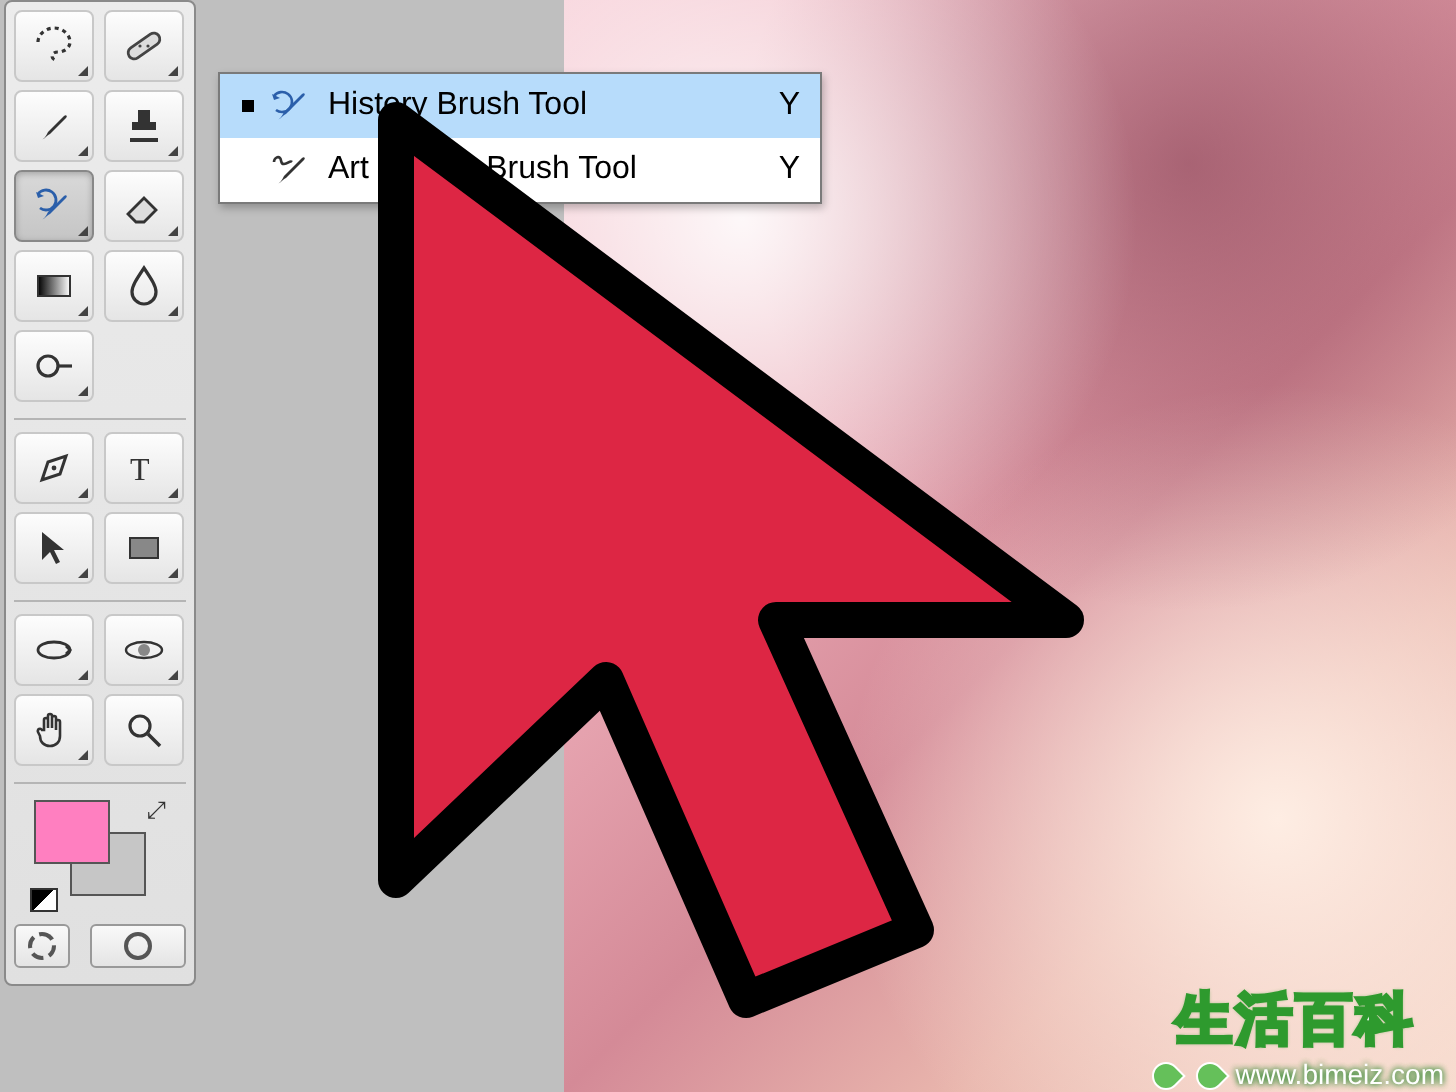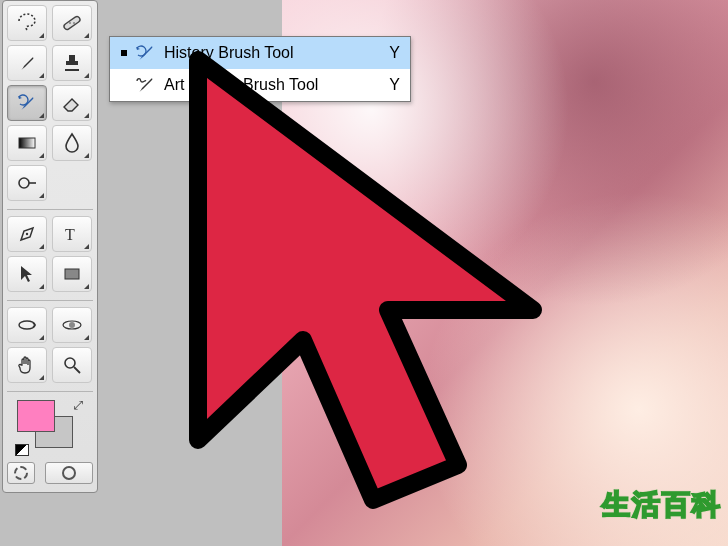--- a/index.html
+++ b/index.html
@@ -116,21 +116,21 @@
   
   .big-cursor {
     position: absolute;
     left: 138px; top: 40px;
     width: 420px; height: 480px;
     pointer-events: none;
   }
 
   
   .watermark {
-    position: absolute; right: 6px; bottom: 22px;
+    position: absolute; right: 6px; bottom: 1px;
     text-align: center;
   }
   .wm-top {
     color: #fff; font-weight: bold; font-size: 28px;
     -webkit-text-stroke: 2px #2e9a2e;
     text-shadow: 0 0 2px #2e9a2e;
     letter-spacing: 2px;
   }
   .wm-bot {
     color: #fff; font-size: 14px;
@@ -328,13 +328,18 @@
     <span class="fkey">Y</span>
   </div>
 </div>
 
 <svg class="big-cursor" viewBox="0 0 420 480">
   <path d="M60 20 L60 400 L165 300 L235 460 L320 425 L250 270 L395 270 Z" fill="#dd2644" stroke="#000" stroke-width="18" stroke-linejoin="round"></path>
 </svg>
 
 <div class="watermark">
   <div class="wm-top">生活百科</div>
+  <div class="wm-bot">
+    <span class="wm-leaf"></span>
+    <span class="wm-leaf"></span>
+    <span>www.bimeiz.com</span>
+  </div>
 </div>
 
 </body></html>

